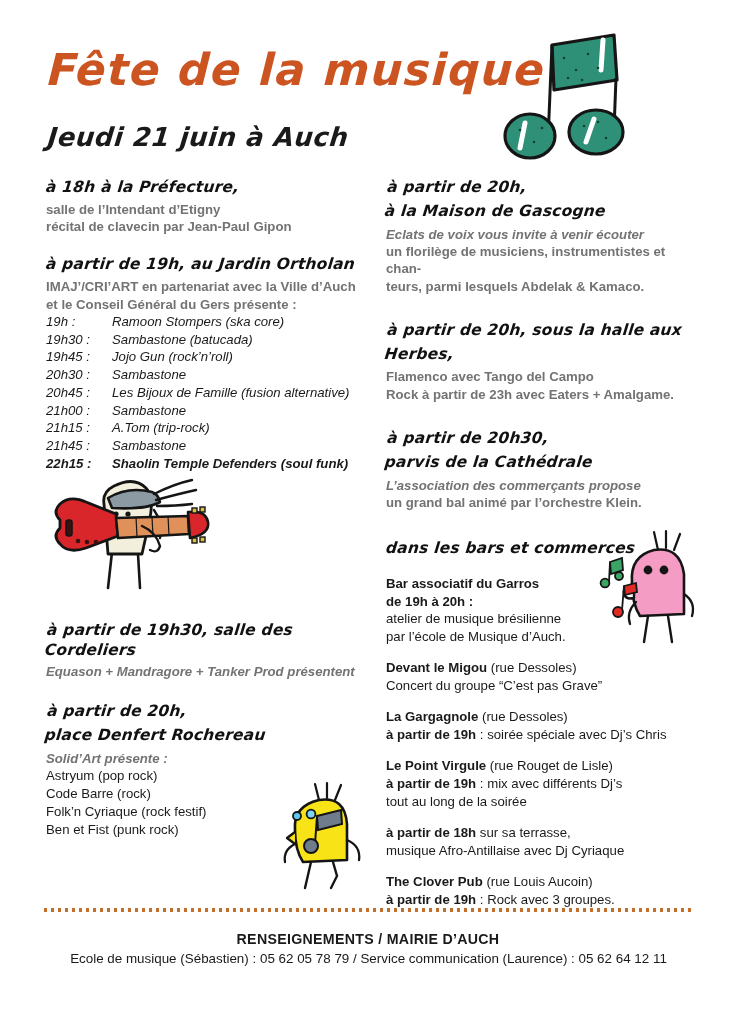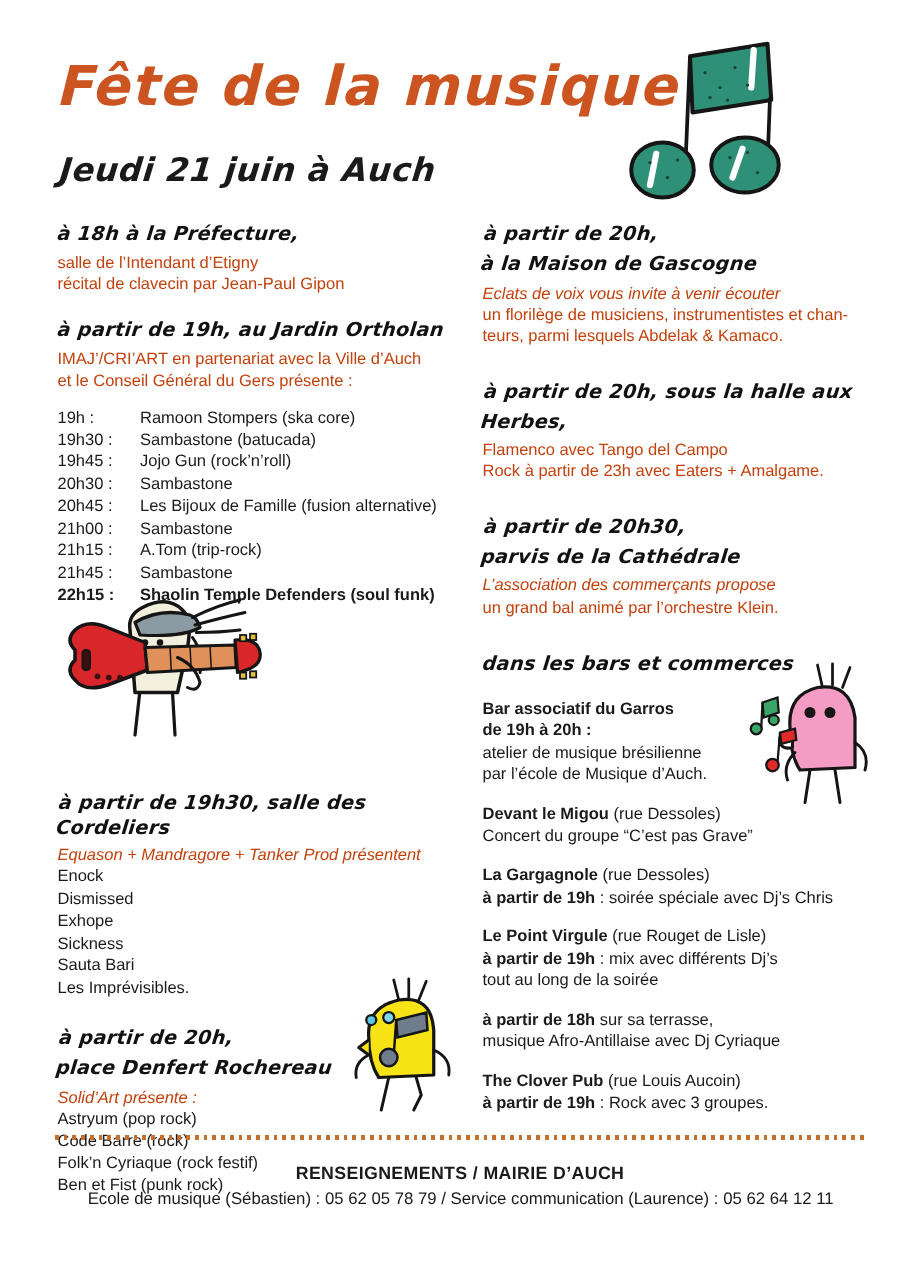--- a/index.html
+++ b/index.html
@@ -74,26 +74,27 @@
     line-height: 1.28;
     color: #111;
   }
   h2.head.two-line { margin-bottom: 4px; }
   h2.head .ln2 { display: block; margin-top: 4px; }
 
   .body-text {
     font-size: 13.2px;
     line-height: 1.31;
     margin: 0;
-    color: #c2410c;
+    color: #737373;
+    font-weight: bold;
   }
   .body-text.italic { font-style: italic; }
 
   
-  .sched { margin-top: 12px; }
+  .sched { margin-top: 0; font-style: italic; }
   .sched-row {
     display: flex;
     font-size: 13.2px;
     line-height: 1.345;
   }
   .sched-row .t { width: 66px; flex: 0 0 66px; }
   .sched-row.hl { font-weight: bold; }
 
   
   .plain-list { font-size: 13.2px; line-height: 1.345; }
@@ -225,28 +226,20 @@
           <div class="sched-row hl">
             <span class="t">22h15 :</span>
             <span>Shaolin Temple Defenders (soul funk)</span>
           </div>
         </div>
     </div>
 
     <div class="block" style="margin-top:148px;">
       <h2 class="head">à partir de 19h30, salle des Cordeliers</h2>
       <p class="body-text italic">Equason + Mandragore + Tanker Prod présentent</p>
-      <div class="plain-list" id="cordeliers-acts">
-          <div>Enock</div>
-          <div>Dismissed</div>
-          <div>Exhope</div>
-          <div>Sickness</div>
-          <div>Sauta Bari</div>
-          <div>Les Imprévisibles.</div>
-        </div>
     </div>
 
     <div class="block" style="margin-top:22px;">
       <h2 class="head two-line">
         <span>à partir de 20h,</span>
         <span class="ln2">place Denfert Rochereau</span>
       </h2>
       <p class="body-text italic">Solid’Art présente :</p>
       <div class="plain-list" id="denfert-acts">
           <div>Astryum (pop rock)</div>

